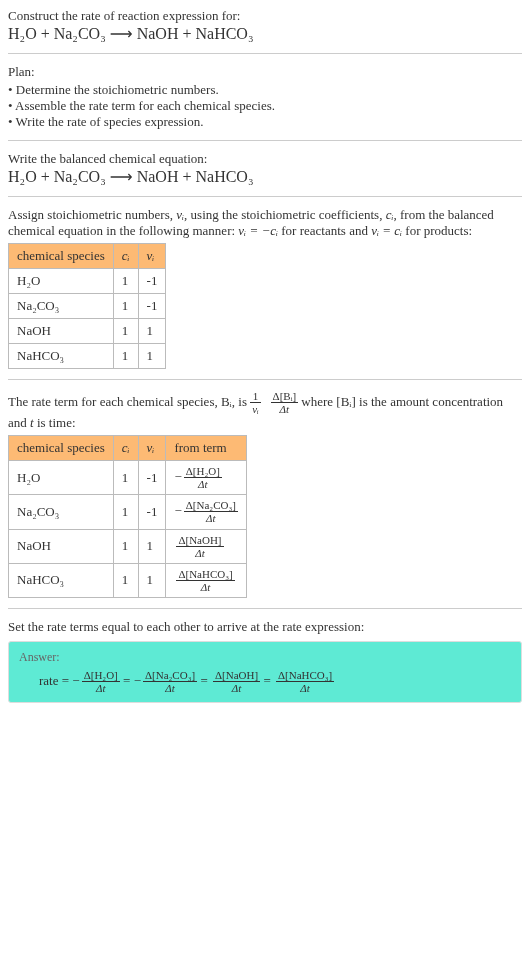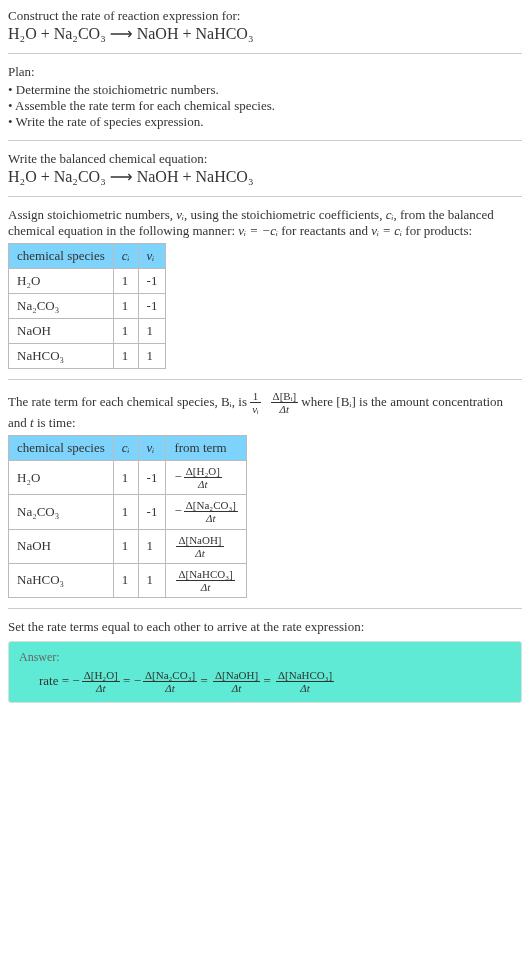--- a/index.html
+++ b/index.html
@@ -36,21 +36,21 @@
     margin-top: 4px;
   }
   table.data th, table.data td {
     border: 1px solid #bbb;
     padding: 4px 8px;
     text-align: left;
     font-weight: normal;
     font-size: 13px;
   }
   table.data th {
-    background: #7dd3fc;
+    background: #fdba74;
   }
   .small {
     font-size: 11px;
     color: #666;
   }
   .frac {
     display: inline-block;
     vertical-align: middle;
     text-align: center;
     font-size: 11px;

